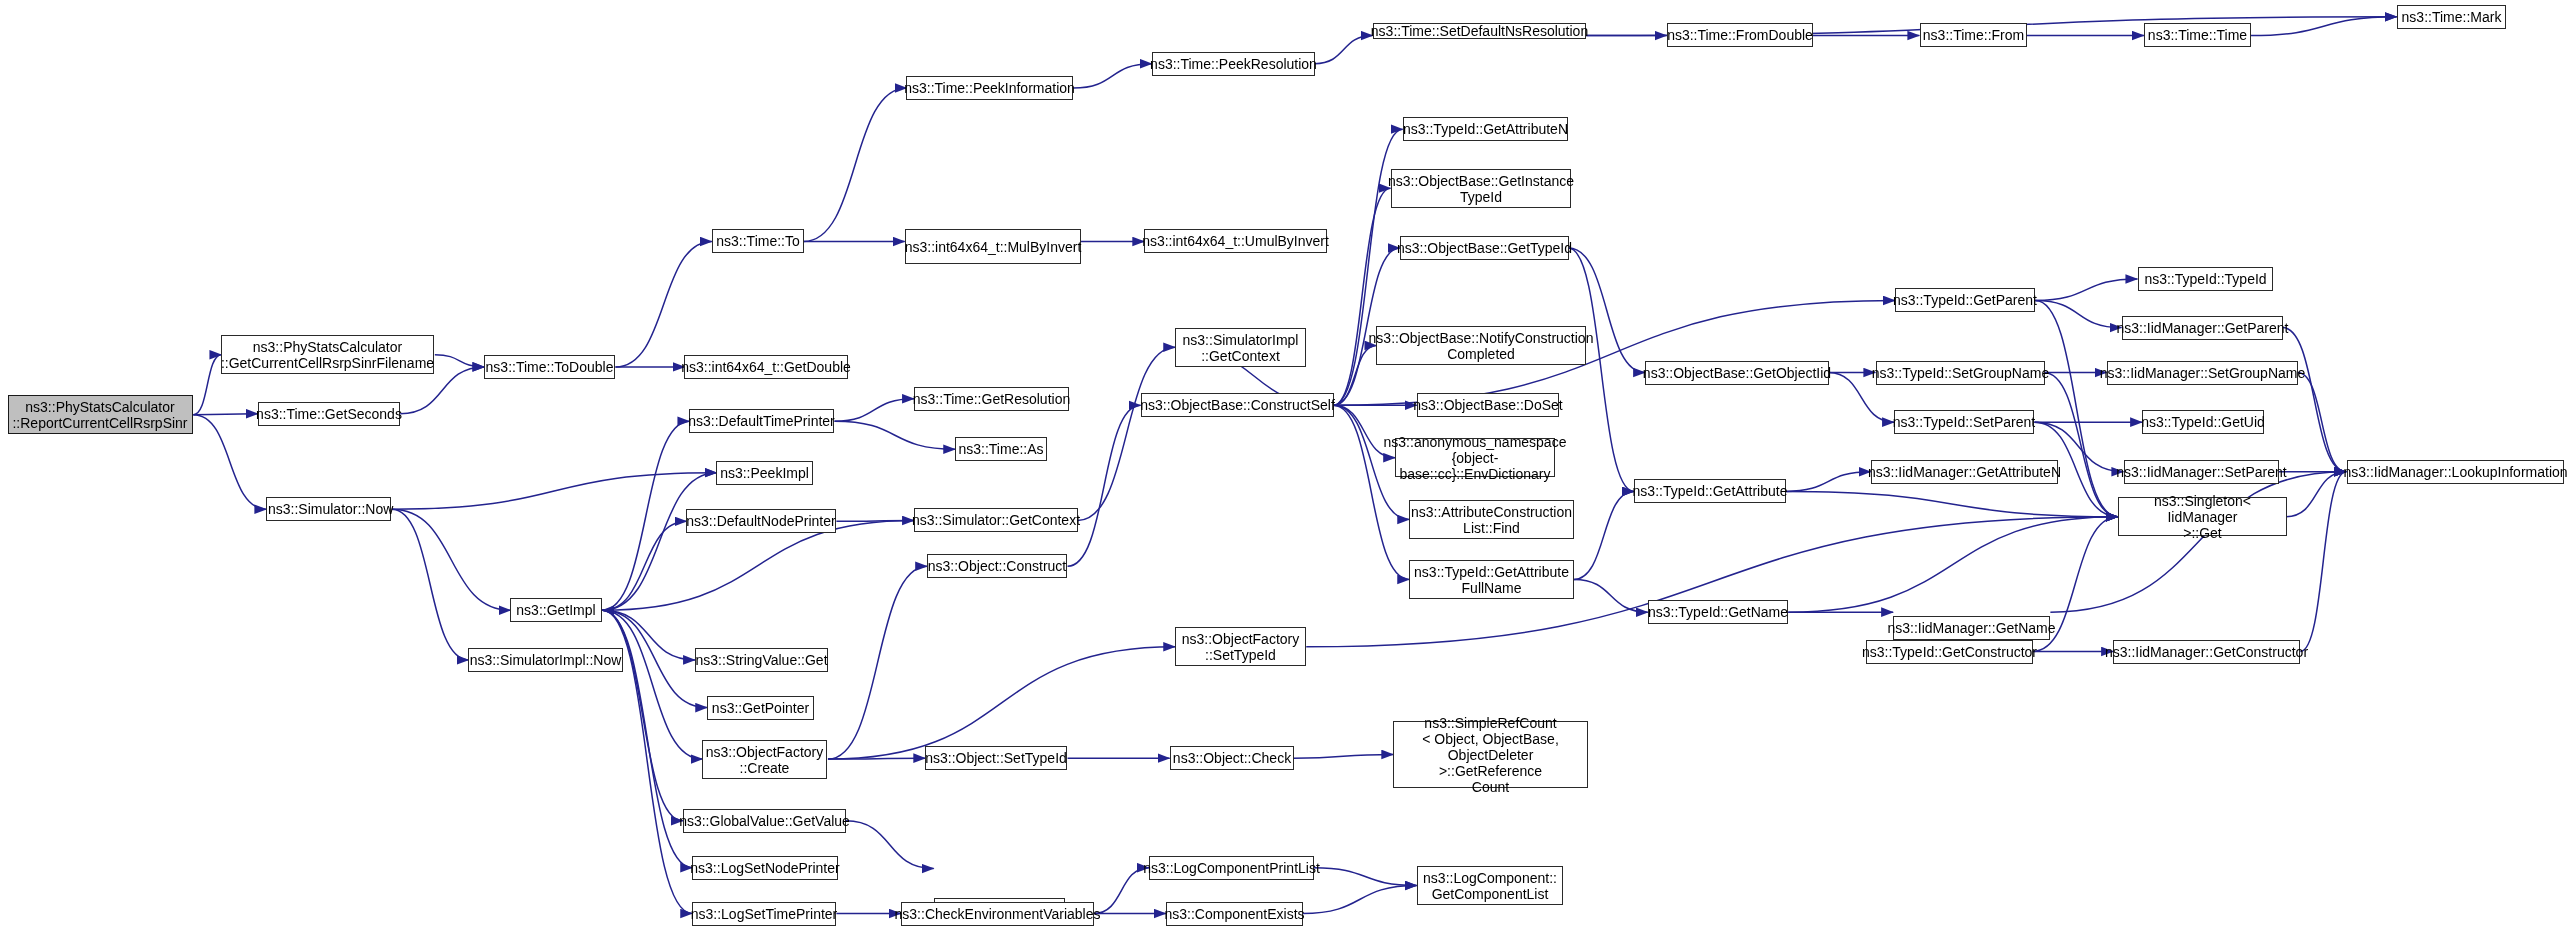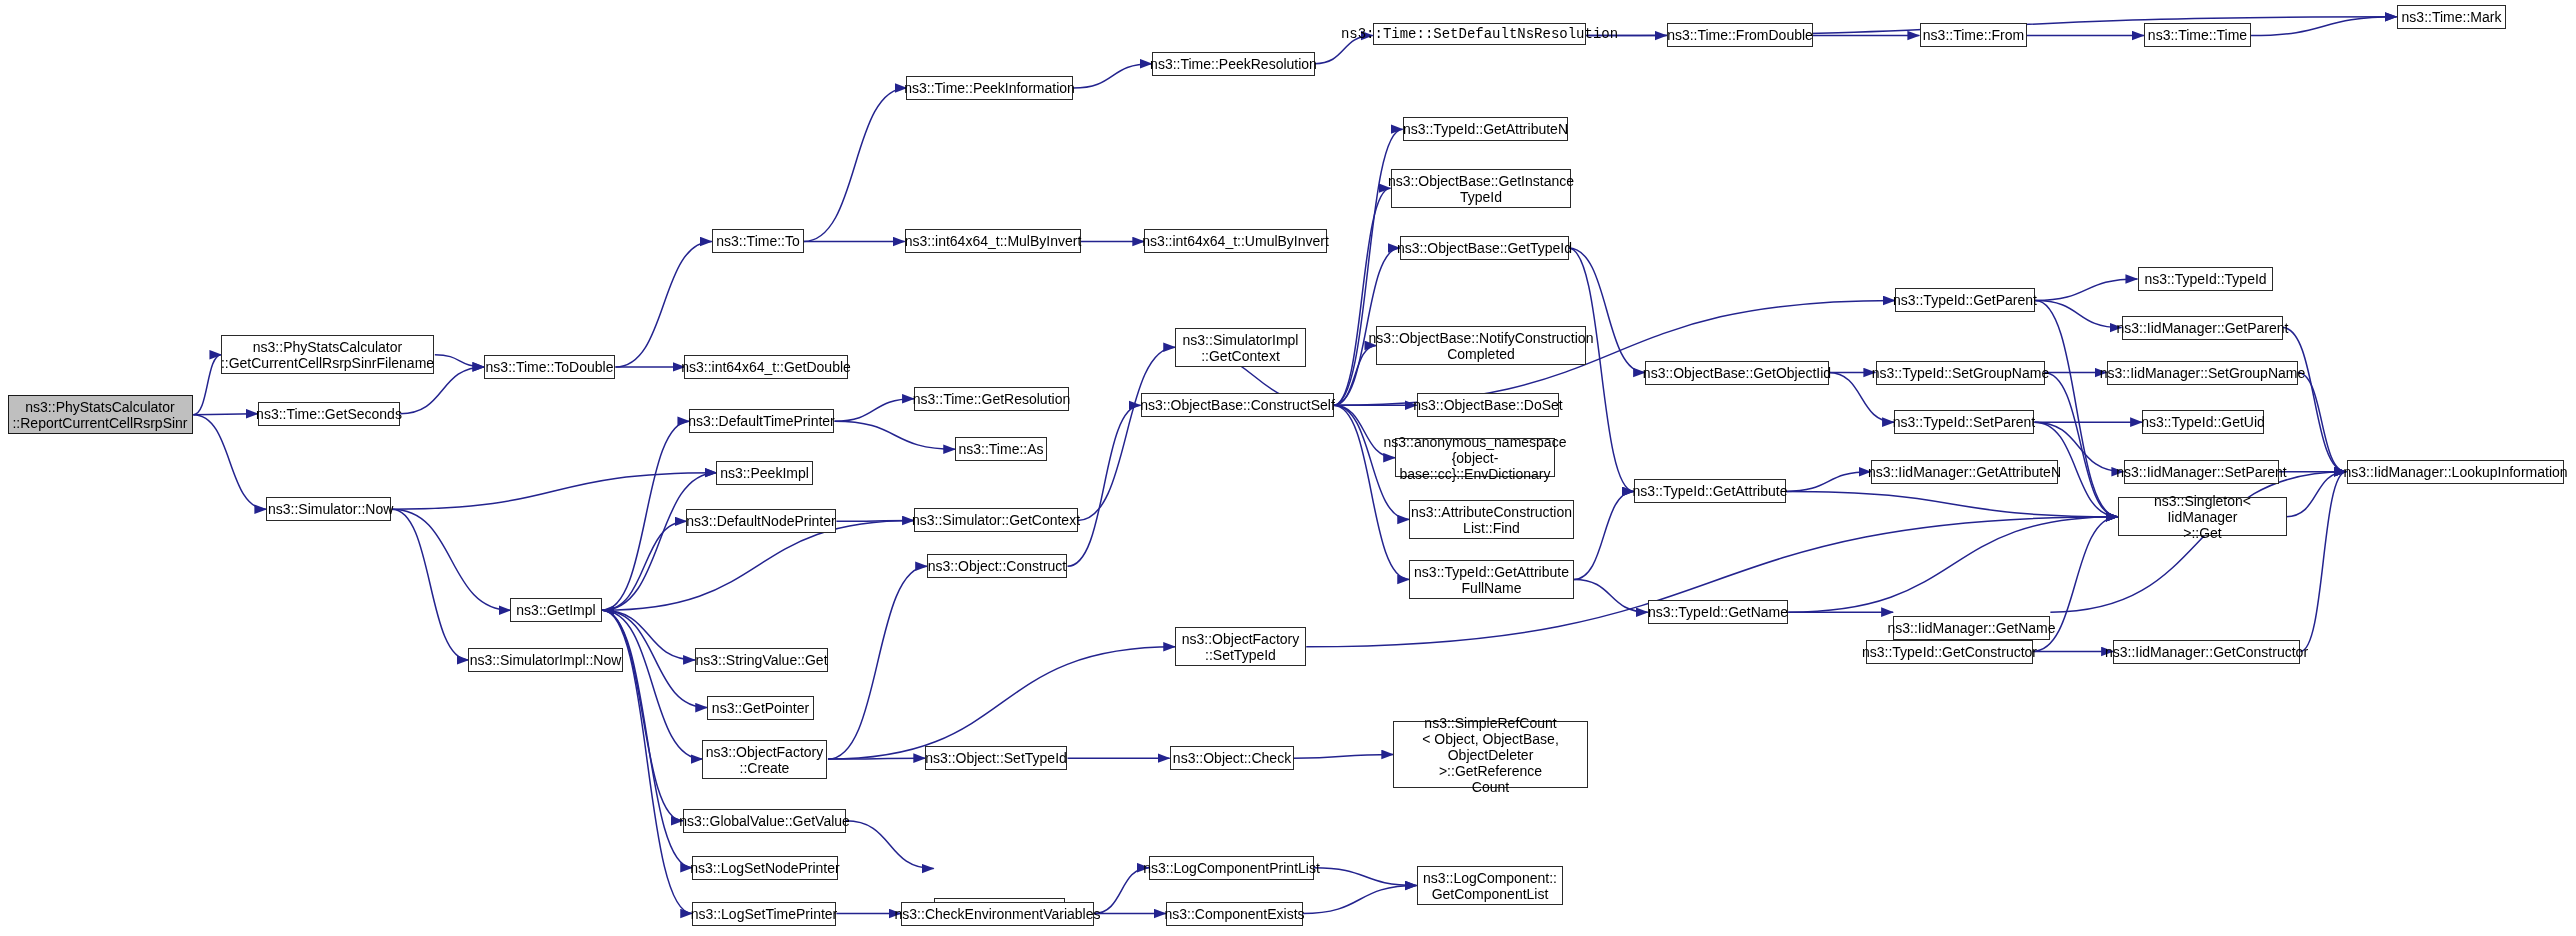--- a/index.html
+++ b/index.html
@@ -131,25 +131,25 @@
   <div id="node-layer">
       <div class="node root" style="left: 7.5px; top: 395px; width: 185px; height: 39px;">ns3::PhyStatsCalculator
 ::ReportCurrentCellRsrpSinr</div>
       <div class="node" style="left: 221px; top: 335px; width: 213px; height: 39px;">ns3::PhyStatsCalculator
 ::GetCurrentCellRsrpSinrFilename</div>
       <div class="node" style="left: 258px; top: 402px; width: 142px; height: 24px;">ns3::Time::GetSeconds</div>
       <div class="node" style="left: 266px; top: 497px; width: 125px; height: 24px; padding-left: 8px;">ns3::Simulator::Now</div>
       <div class="node" style="left: 484px; top: 355px; width: 131px; height: 24px;">ns3::Time::ToDouble</div>
       <div class="node" style="left: 684px; top: 355px; width: 164px; height: 24px;">ns3::int64x64_t::GetDouble</div>
       <div class="node" style="left: 712px; top: 229px; width: 92px; height: 24px;">ns3::Time::To</div>
-      <div class="node" style="left: 905px; top: 229px; width: 176px; height: 24px;">ns3::int64x64_t::MulByInvert</div>
+      <div class="node" style="left: 905px; top: 229px; width: 176px; height: 35px;">ns3::int64x64_t::MulByInvert</div>
       <div class="node" style="left: 1144px; top: 229px; width: 183px; height: 24px;">ns3::int64x64_t::UmulByInvert</div>
       <div class="node" style="left: 906px; top: 76px; width: 167px; height: 24px;">ns3::Time::PeekInformation</div>
       <div class="node" style="left: 1152px; top: 52px; width: 163px; height: 24px;">ns3::Time::PeekResolution</div>
-      <div class="node" style="left: 1373px; top: 23.4px; width: 213px; height: 22px; font-family: Liberation Mono, monospace;">ns3::Time::SetDefaultNsResolution</div>
+      <div class="node" style="left: 1373px; top: 23.4px; width: 213px; height: 16px;">ns3::Time::SetDefaultNsResolution</div>
       <div class="node" style="left: 1667px; top: 23.4px; width: 146px; height: 24px;">ns3::Time::FromDouble</div>
       <div class="node" style="left: 1920px; top: 23.4px; width: 107px; height: 24px;">ns3::Time::From</div>
       <div class="node" style="left: 2144px; top: 23.4px; width: 107px; height: 24px;">ns3::Time::Time</div>
       <div class="node" style="left: 2397px; top: 4.7px; width: 109px; height: 24px;">ns3::Time::Mark</div>
       <div class="node" style="left: 689px; top: 409px; width: 145px; height: 24px;">ns3::DefaultTimePrinter</div>
       <div class="node" style="left: 914px; top: 387px; width: 155px; height: 24px;">ns3::Time::GetResolution</div>
       <div class="node" style="left: 955px; top: 437px; width: 92px; height: 24px;">ns3::Time::As</div>
       <div class="node" style="left: 716px; top: 461px; width: 97px; height: 24px;">ns3::PeekImpl</div>
       <div class="node" style="left: 686px; top: 509px; width: 150px; height: 24px;">ns3::DefaultNodePrinter</div>
       <div class="node" style="left: 914px; top: 508px; width: 164px; height: 24px;">ns3::Simulator::GetContext</div>

